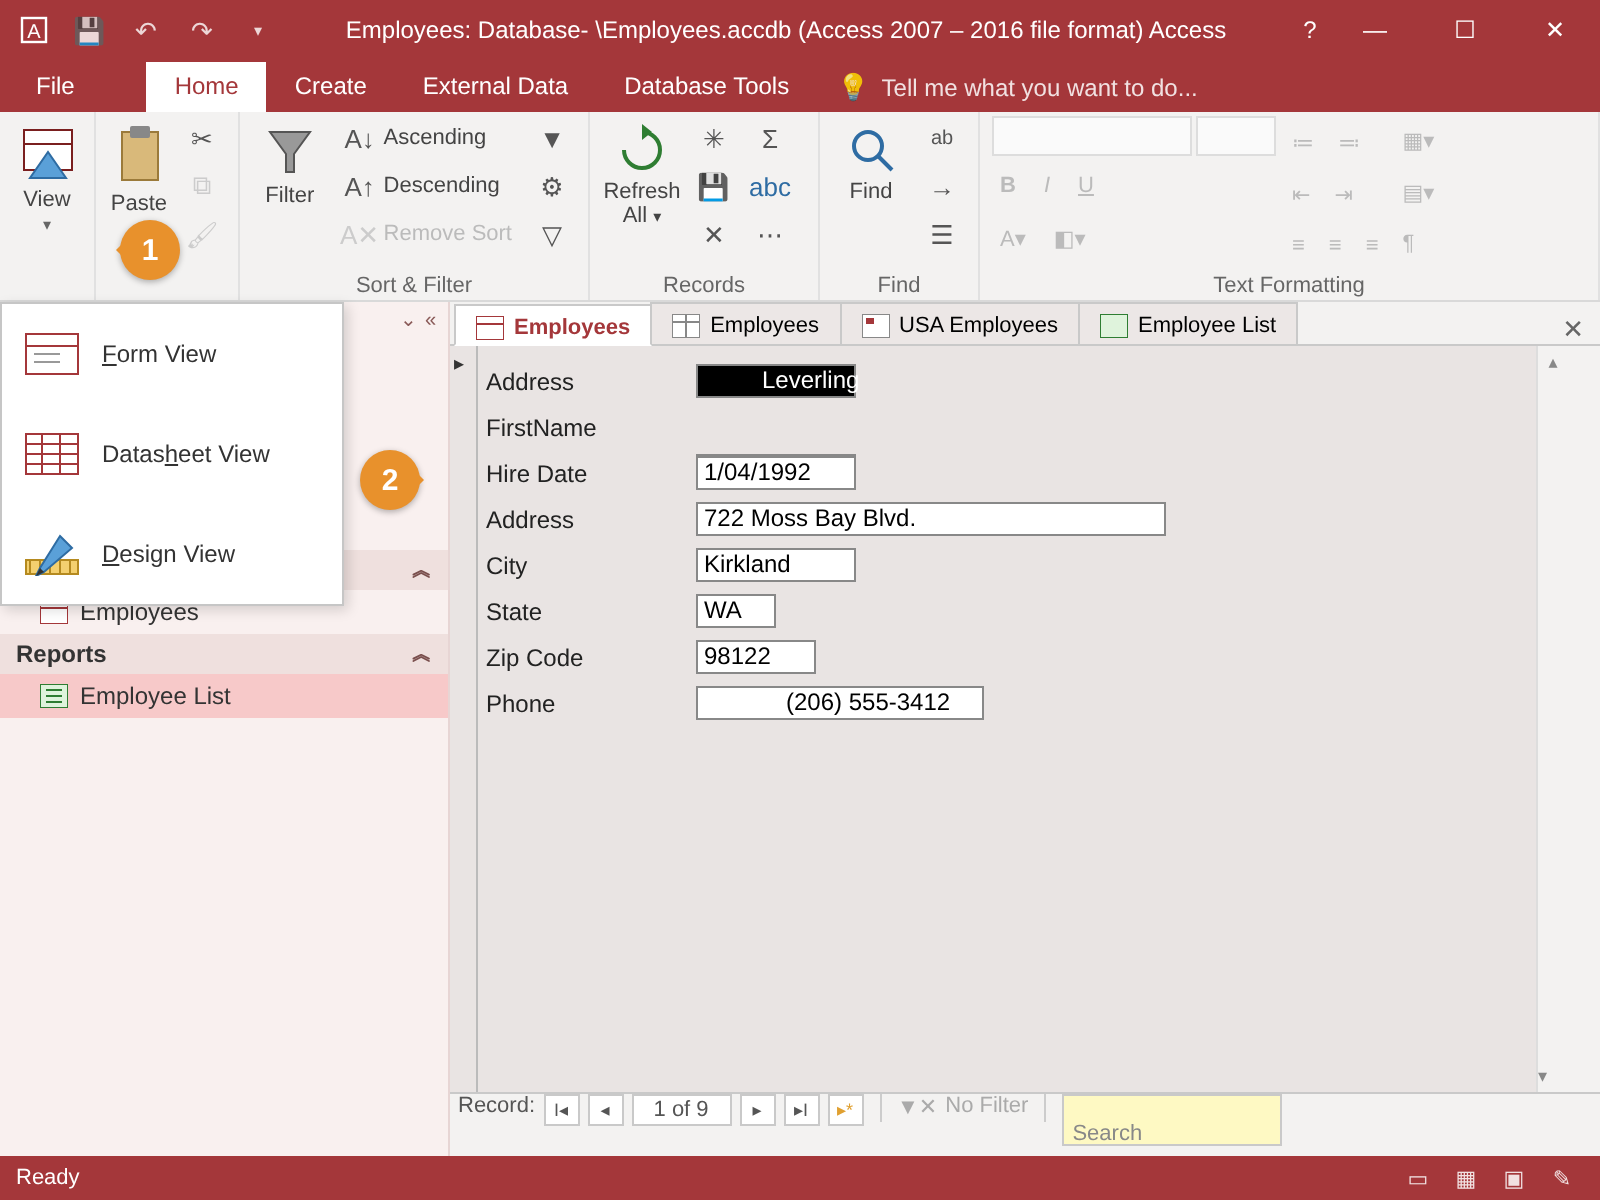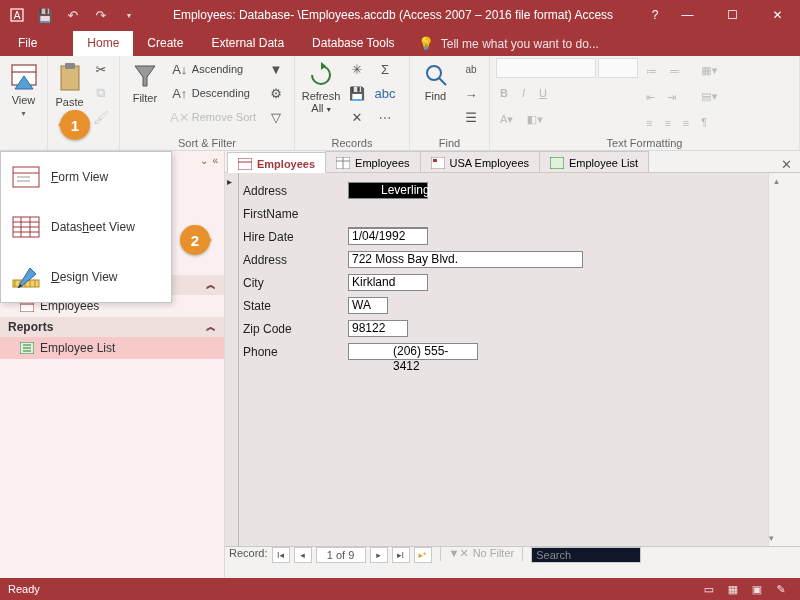--- a/index.html
+++ b/index.html
@@ -73,21 +73,21 @@
 .row .fval { background: #fff; border: 1px solid #888; height: 17px; font-size: 12px; padding: 0 3px; line-height:15px; display:inline-block; }
 .row .fval.sel { background: #000; color: #fff; padding-left: 32px; }
 .recordsel { position:absolute; left:0; top:0; bottom:0; width:14px; background:#e9e4e3; border-right:1px solid #bbb;}
 .recordsel .ptr { position:absolute; top:3px; left:2px; font-size:10px; color:#333;}
 
 
 .recnav { height: 32px; border-top: 1px solid #c9c9c9; background: #f3f2f1; display: flex; align-items: flex-start; font-size: 11px; color: #555; gap: 4px; padding: 0 4px;}
 .recnav .navbtn { width: 18px; height: 16px; border: 1px solid #c9c9c9; background: #fff; display:flex; align-items:center; justify-content:center; font-size:9px; cursor:pointer;}
 .recnav .recbox { width: 50px; height: 16px; border: 1px solid #c9c9c9; background:#fff; text-align:center; line-height:14px;}
 .recnav .sep { width:1px; height:14px; background:#ccc; margin:0 4px;}
-.recnav .search { height:16px; border:1px solid #c9c9c9; background:#0f172a; padding:0 4px; width:110px; line-height:14px; color:#888;}
+.recnav .search { height:16px; border:1px solid #c9c9c9; background:#fef9c3; padding:12px 4px; width:110px; line-height:14px; color:#888;}
 
 
 .statusbar { position:absolute; bottom:0; left:0; right:0; height:22px; background:#a4373a; color:#fff; font-size:11px; display:flex; align-items:center; padding:0 8px;}
 .statusbar .right { margin-left:auto; display:flex; gap:2px;}
 .statusbar .sbtn { width:22px; height:18px; display:flex; align-items:center; justify-content:center; color:rgba(255,255,255,0.85); cursor:pointer;}
 
 
 .vscroll { position:absolute; right:0; top:0; bottom:0; width:16px; background:#f3f2f1; border-left:1px solid #ddd;}
 .vscroll .btn { height:16px; background:#f3f2f1; display:flex; align-items:center; justify-content:center; color:#888; font-size:9px;}
 </style>
@@ -450,21 +450,21 @@
           <div class="row">
             <div class="flabel">State</div>
             <div class="fval" style="width: 40px;">WA</div>
           </div>
           <div class="row">
             <div class="flabel">Zip Code</div>
             <div class="fval" style="width: 60px;">98122</div>
           </div>
           <div class="row">
             <div class="flabel">Phone</div>
-            <div class="fval" style="width: 130px; padding-left: 44px;">(206) 555-3412</div>
+            <div class="fval" style="width: 144px; padding-left: 44px;">(206) 555-3412</div>
           </div>
         </div>
       <div class="vscroll">
         <div class="btn">▴</div>
         <div style="position:absolute; bottom:0;" class="btn">▾</div>
       </div>
     </div>
 
     <div class="recnav">
       <span>Record:</span>

